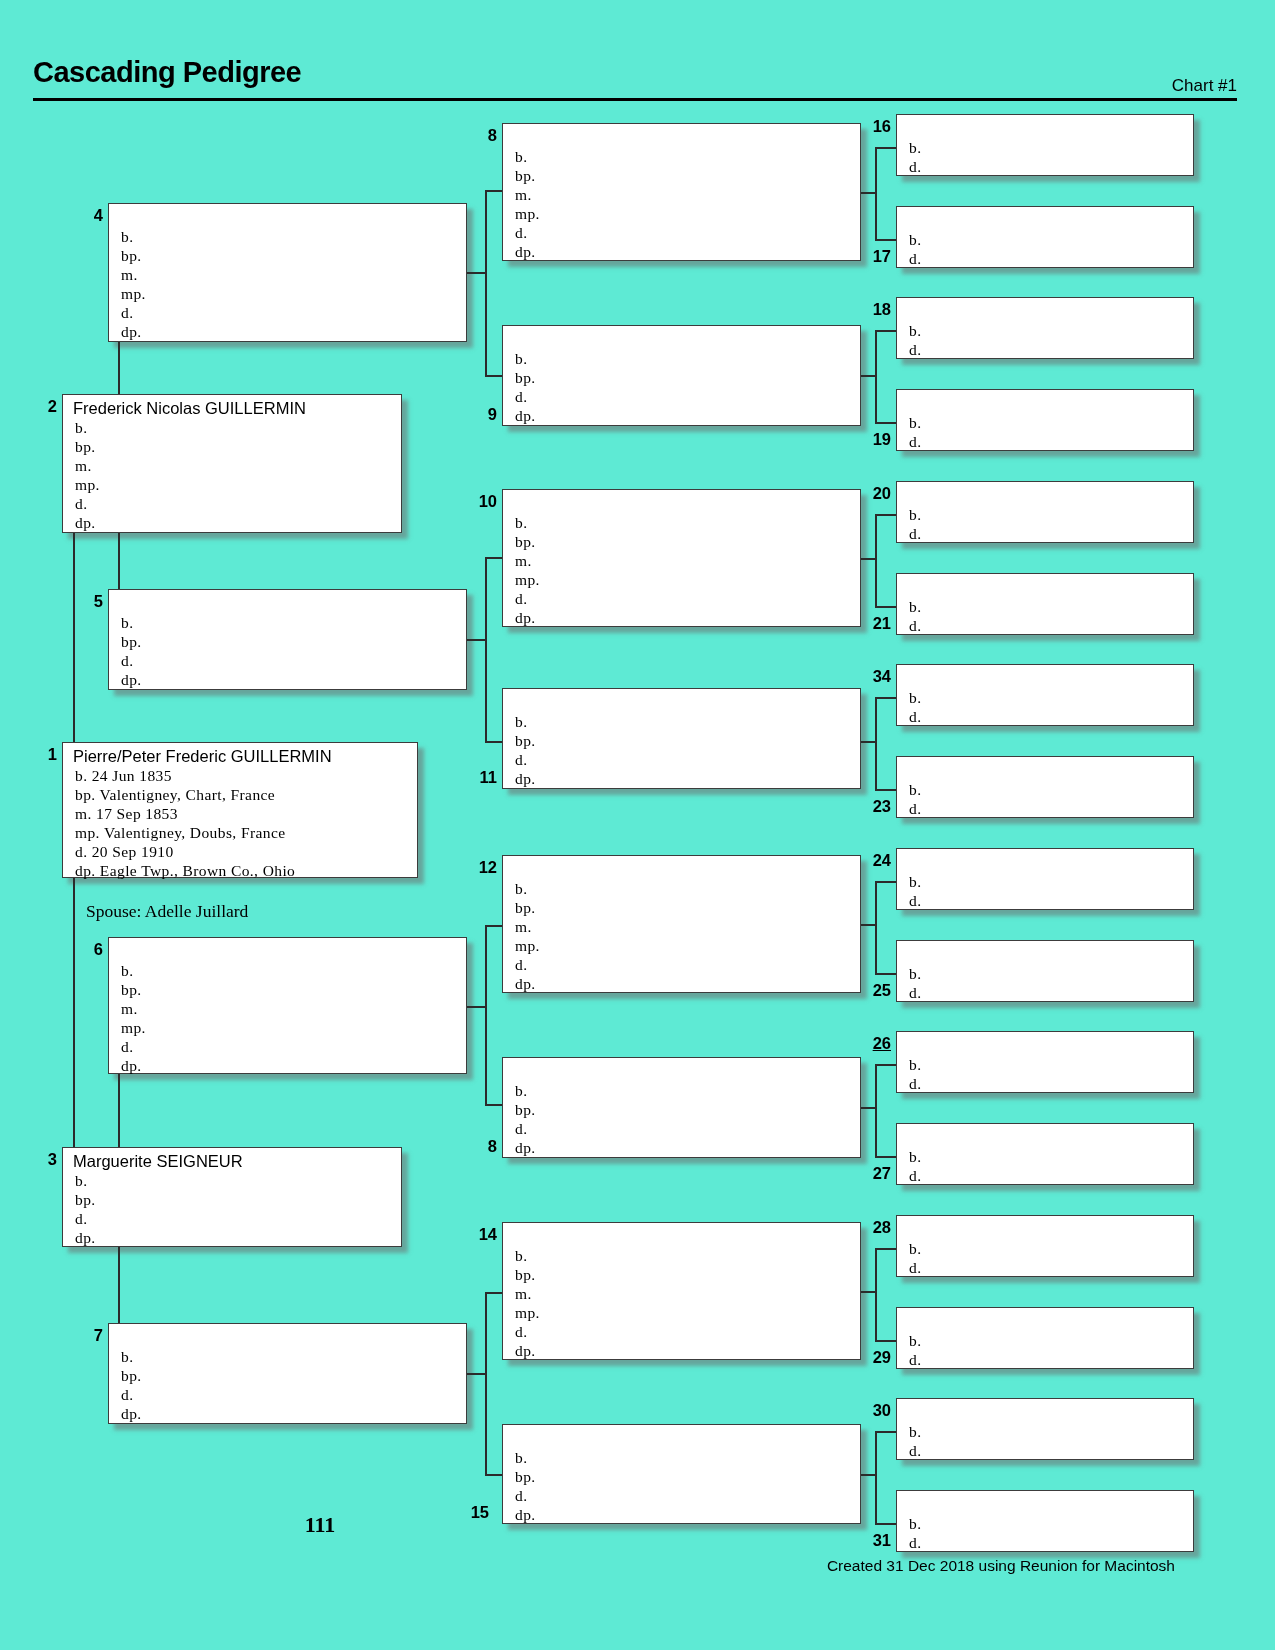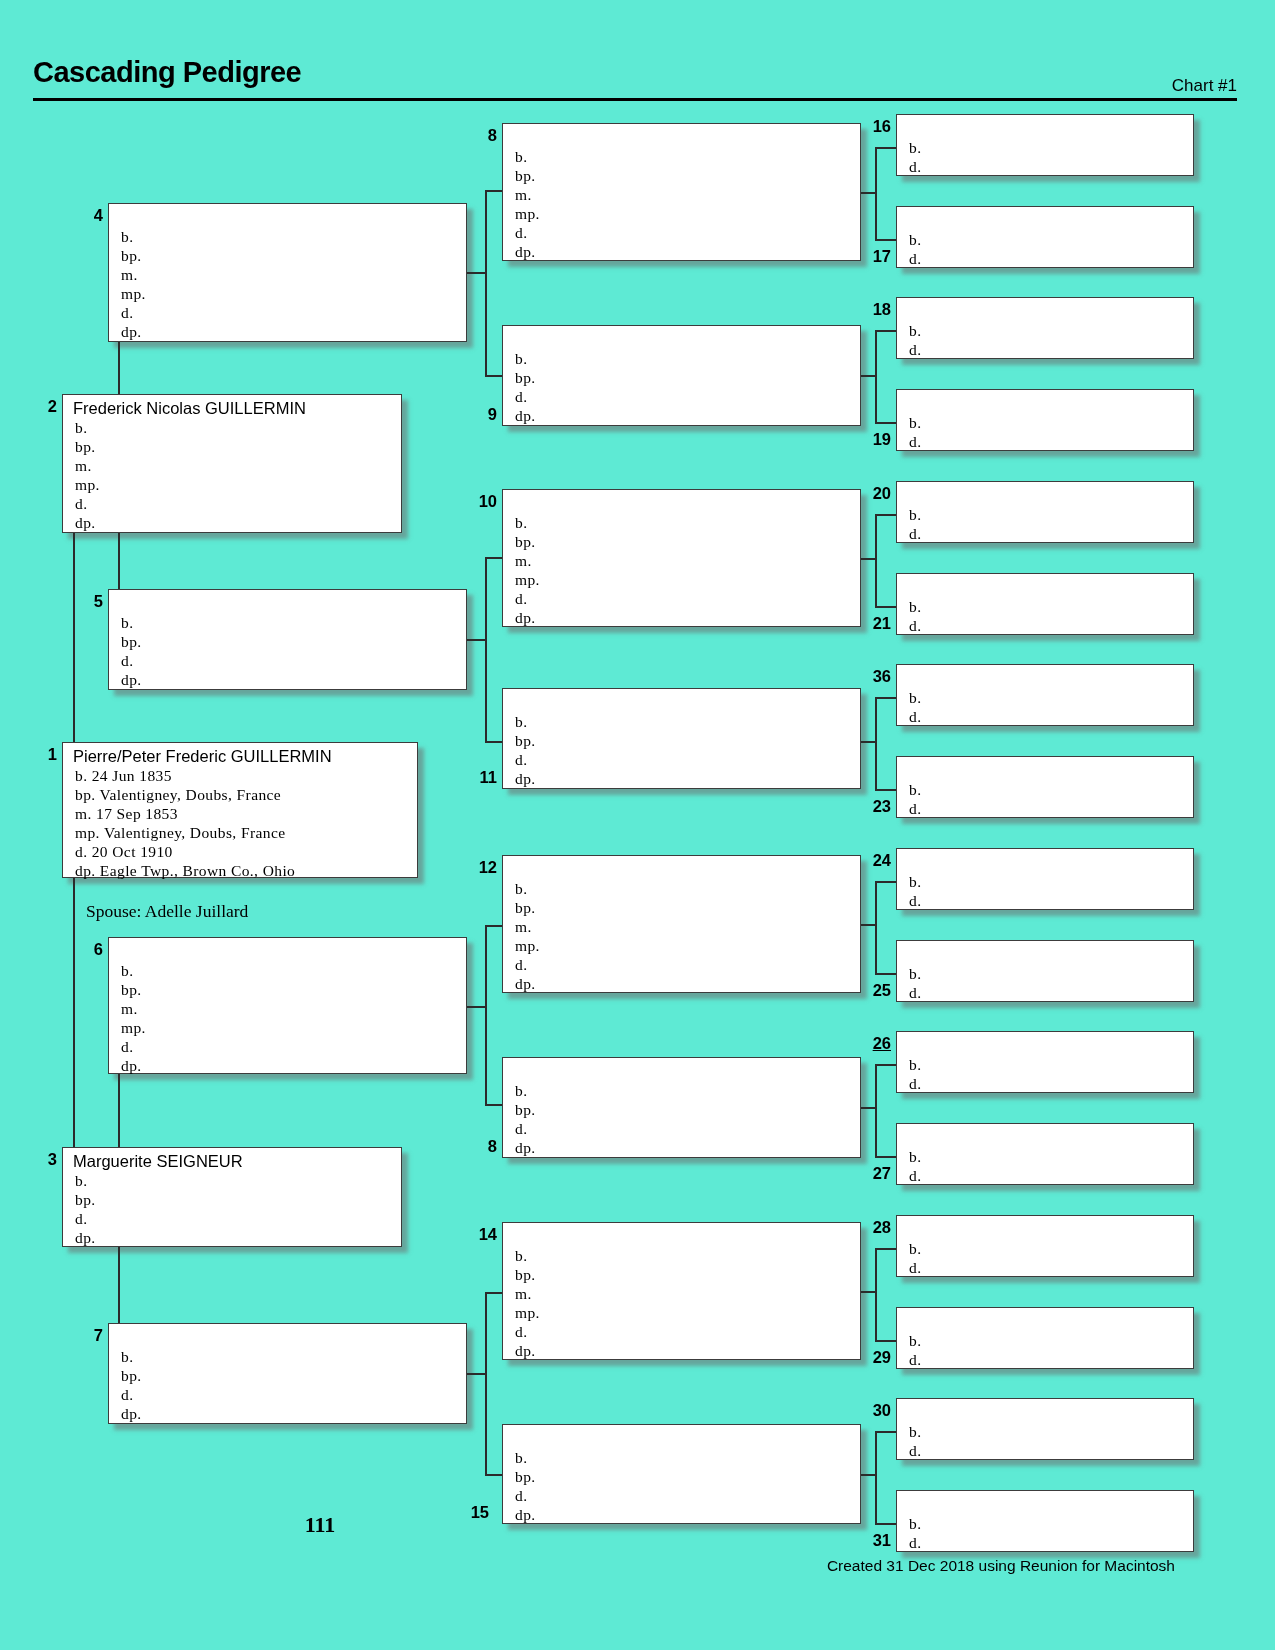--- a/index.html
+++ b/index.html
@@ -33,24 +33,24 @@
 
 <div class="page">
   <div class="title">Cascading Pedigree</div>
   <div class="chart-label">Chart #1</div>
   <div class="title-rule"></div>
 
   <div id="chart">
       <div class="pbox" style="left: 62px; top: 742px; width: 356px; height: 136px;">
         <div class="pname">Pierre/Peter Frederic GUILLERMIN</div>
         <div class="pfield">b. 24 Jun 1835</div>
-        <div class="pfield">bp. Valentigney, Doubs, France</div>
+        <div class="pfield">bp. Valentigney, Chart, France</div>
         <div class="pfield">m. 17 Sep 1853</div>
         <div class="pfield">mp. Valentigney, Doubs, France</div>
-        <div class="pfield">d. 20 Oct 1910</div>
+        <div class="pfield">d. 20 Sep 1910</div>
         <div class="pfield">dp. Eagle Twp., Brown Co., Ohio</div>
       </div>
       <div class="pnum" style="left: 27px; top: 745px;">1</div>
       <div class="pbox" style="left: 62px; top: 394px; width: 340px; height: 139px;">
         <div class="pname">Frederick Nicolas GUILLERMIN</div>
         <div class="pfield">b.</div>
         <div class="pfield">bp.</div>
         <div class="pfield">m.</div>
         <div class="pfield">mp.</div>
         <div class="pfield">d.</div>
@@ -207,21 +207,21 @@
         <div class="pname"></div>
         <div class="pfield">b.</div>
         <div class="pfield">d.</div>
       </div>
       <div class="pnum" style="left: 861px; top: 614px;">21</div>
       <div class="pbox" style="left: 896px; top: 664px; width: 298px; height: 62px;">
         <div class="pname"></div>
         <div class="pfield">b.</div>
         <div class="pfield">d.</div>
       </div>
-      <div class="pnum" style="left: 861px; top: 667px;">36</div>
+      <div class="pnum" style="left: 861px; top: 667px;">34</div>
       <div class="pbox" style="left: 896px; top: 756px; width: 298px; height: 62px;">
         <div class="pname"></div>
         <div class="pfield">b.</div>
         <div class="pfield">d.</div>
       </div>
       <div class="pnum" style="left: 861px; top: 797px;">23</div>
       <div class="pbox" style="left: 896px; top: 848px; width: 298px; height: 62px;">
         <div class="pname"></div>
         <div class="pfield">b.</div>
         <div class="pfield">d.</div>

